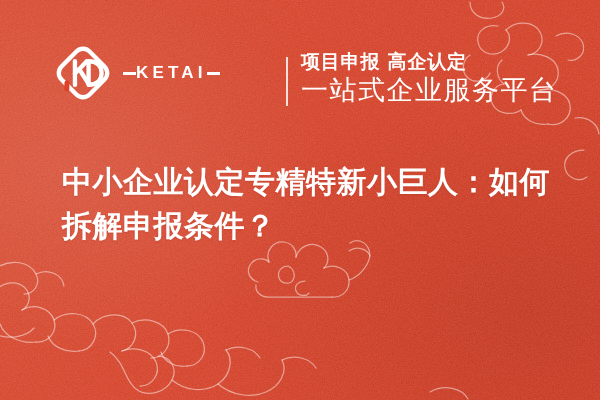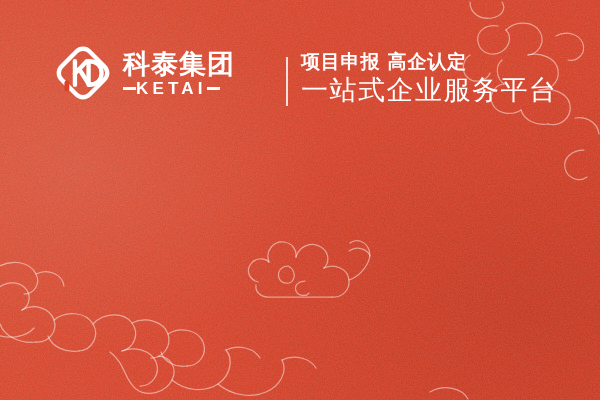--- a/index.html
+++ b/index.html
@@ -164,31 +164,31 @@
         <path d="M37 31 L37 69" fill="none" stroke="#ffffff" stroke-width="7" stroke-linecap="round"></path>
         <path d="M37 51 L56 31" fill="none" stroke="#ffffff" stroke-width="7" stroke-linecap="round"></path>
         <path d="M44 44 L60 69" fill="none" stroke="#ffffff" stroke-width="7" stroke-linecap="round"></path>
 
         <path d="M59 31 L59 69 C74 69 80 60 80 50 C80 40 74 31 59 31 Z" fill="none" stroke="#ffffff" stroke-width="7" stroke-linejoin="round"></path>
 
         <path d="M24 66 L24 76" fill="none" stroke="#dd4127" stroke-width="8" stroke-linecap="round"></path>
       </svg>
 
       <div id="logo-words">
-        <div id="logo-cn">科泰集团</div>
         <div id="logo-en-row">
           <span class="logo-rule"></span>
           <span id="logo-en">KETAI</span>
           <span class="logo-rule"></span>
         </div>
       </div>
     </div>
 
     <div id="divider"></div>
 
     <div id="slogan-block">
       <div id="slogan-sub">项目申报 高企认定</div>
       <div id="slogan-main">一站式企业服务平台</div>
     </div>
   </div>
 
+  <div id="headline">中小企业认定专精特新小巨人：如何拆解申报条件？</div>
 
 </div>
 
 </body></html>

